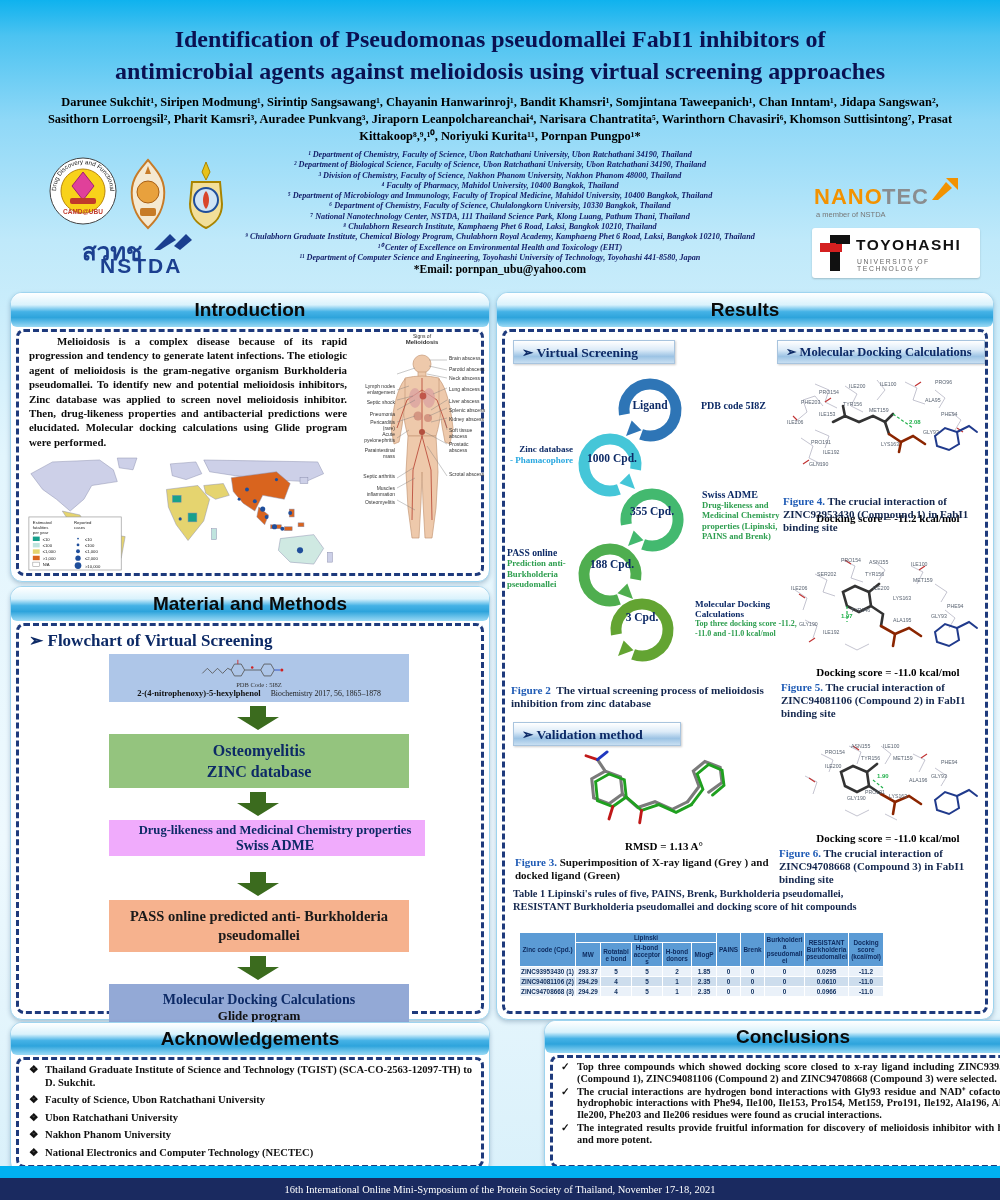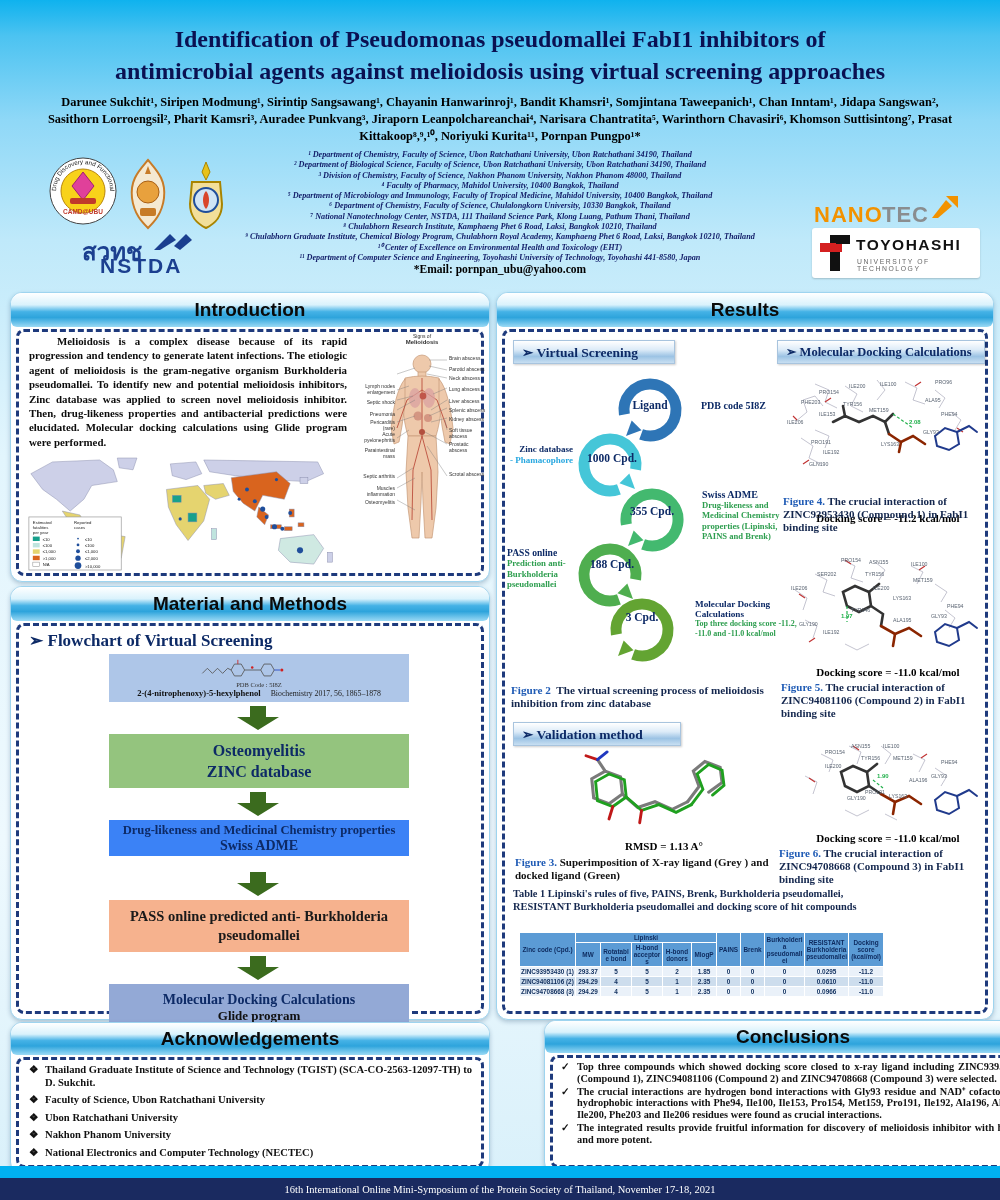--- a/index.html
+++ b/index.html
@@ -84,21 +84,21 @@
   </svg>
   <div class="abs" style="left:82px;top:232px;width:130px;height:48px;">
     <span style="position:absolute;left:0;top:0;font-family:'Liberation Sans',sans-serif;font-weight:bold;font-size:24px;color:#1b3f8f;">สวทช</span>
     <svg class="abs" style="left:70px;top:0;" width="40" height="20" viewBox="0 0 40 20">
       <path d="M2,18 L18,2 24,8 8,18 Z" fill="#1b3f8f"></path>
         <path d="M22,14 L34,2 40,8 28,18 Z" fill="#1b3f8f"></path>
     </svg>
     <span style="position:absolute;left:18px;top:22px;font-family:'Liberation Sans',sans-serif;font-weight:bold;font-size:21px;letter-spacing:2px;color:#1b3f8f;">NSTDA</span>
   </div>
 
-  <div class="abs" style="left:810px;top:182px;width:165px;height:42px;margin-top:18px;">
+  <div class="abs" style="left:810px;top:182px;width:165px;height:42px;">
     <span style="position:absolute;left:4px;top:2px;font-family:'Liberation Sans',sans-serif;font-weight:bold;font-size:22px;color:#f29200;letter-spacing:1px;">NANO</span>
     <span style="position:absolute;left:72px;top:2px;font-family:'Liberation Sans',sans-serif;font-weight:bold;font-size:22px;color:#8a8d8f;letter-spacing:1px;">TEC</span>
     <svg class="abs" style="left:120px;top:-6px;" width="30" height="26" viewBox="0 0 30 26">
       <path d="M2,24 L16,6 22,12 8,24 Z" fill="#f29200"></path>
         <path d="M16,2 L28,2 28,14 22,8 Z" fill="#f29200"></path>
     </svg>
     <span style="position:absolute;left:6px;top:28px;font-family:'Liberation Sans',sans-serif;font-size:7.5px;color:#777;">a member of NSTDA</span>
   </div>
   <div class="abs" style="left:812px;top:228px;width:168px;height:50px;background:#fff;border-radius:3px;box-shadow:0 1px 2px rgba(0,0,0,.2);">
     <svg class="abs" style="left:6px;top:5px;" width="34" height="40" viewBox="0 0 34 40">
@@ -292,21 +292,21 @@
 
       <div class="flowbox" style="top:108px;height:54px;background:#94c47e;color:#0d2a66;font-size:16px;line-height:21px;">
         <div>Osteomyelitis</div>
         <div>ZINC database</div>
       </div>
 
       <svg class="darr" style="top:166px;" width="42" height="24" viewBox="0 0 42 24">
           <polygon points="13,0 29,0 29,11 42,11 21,24 0,11 13,11" fill="#3b6b1e"></polygon>
         </svg>
 
-      <div class="flowbox" style="top:194px;height:36px;background:#3b82f6;color:#0d2a66;">
+      <div class="flowbox" style="top:194px;height:36px;background:#f0abfc;color:#0d2a66;padding-left:16px;">
         <div style="font-size:12.6px;">Drug-likeness and Medicinal Chemistry properties</div>
         <div style="font-size:14px;">Swiss ADME</div>
       </div>
 
       <svg class="darr" style="top:246px;" width="42" height="24" viewBox="0 0 42 24">
           <polygon points="13,0 29,0 29,11 42,11 21,24 0,11 13,11" fill="#3b6b1e"></polygon>
         </svg>
 
       <div class="flowbox" style="top:274px;height:52px;background:#f6b28e;color:#1a1a1a;font-size:14.5px;line-height:19px;">
         <div>PASS online predicted anti- Burkholderia</div>

